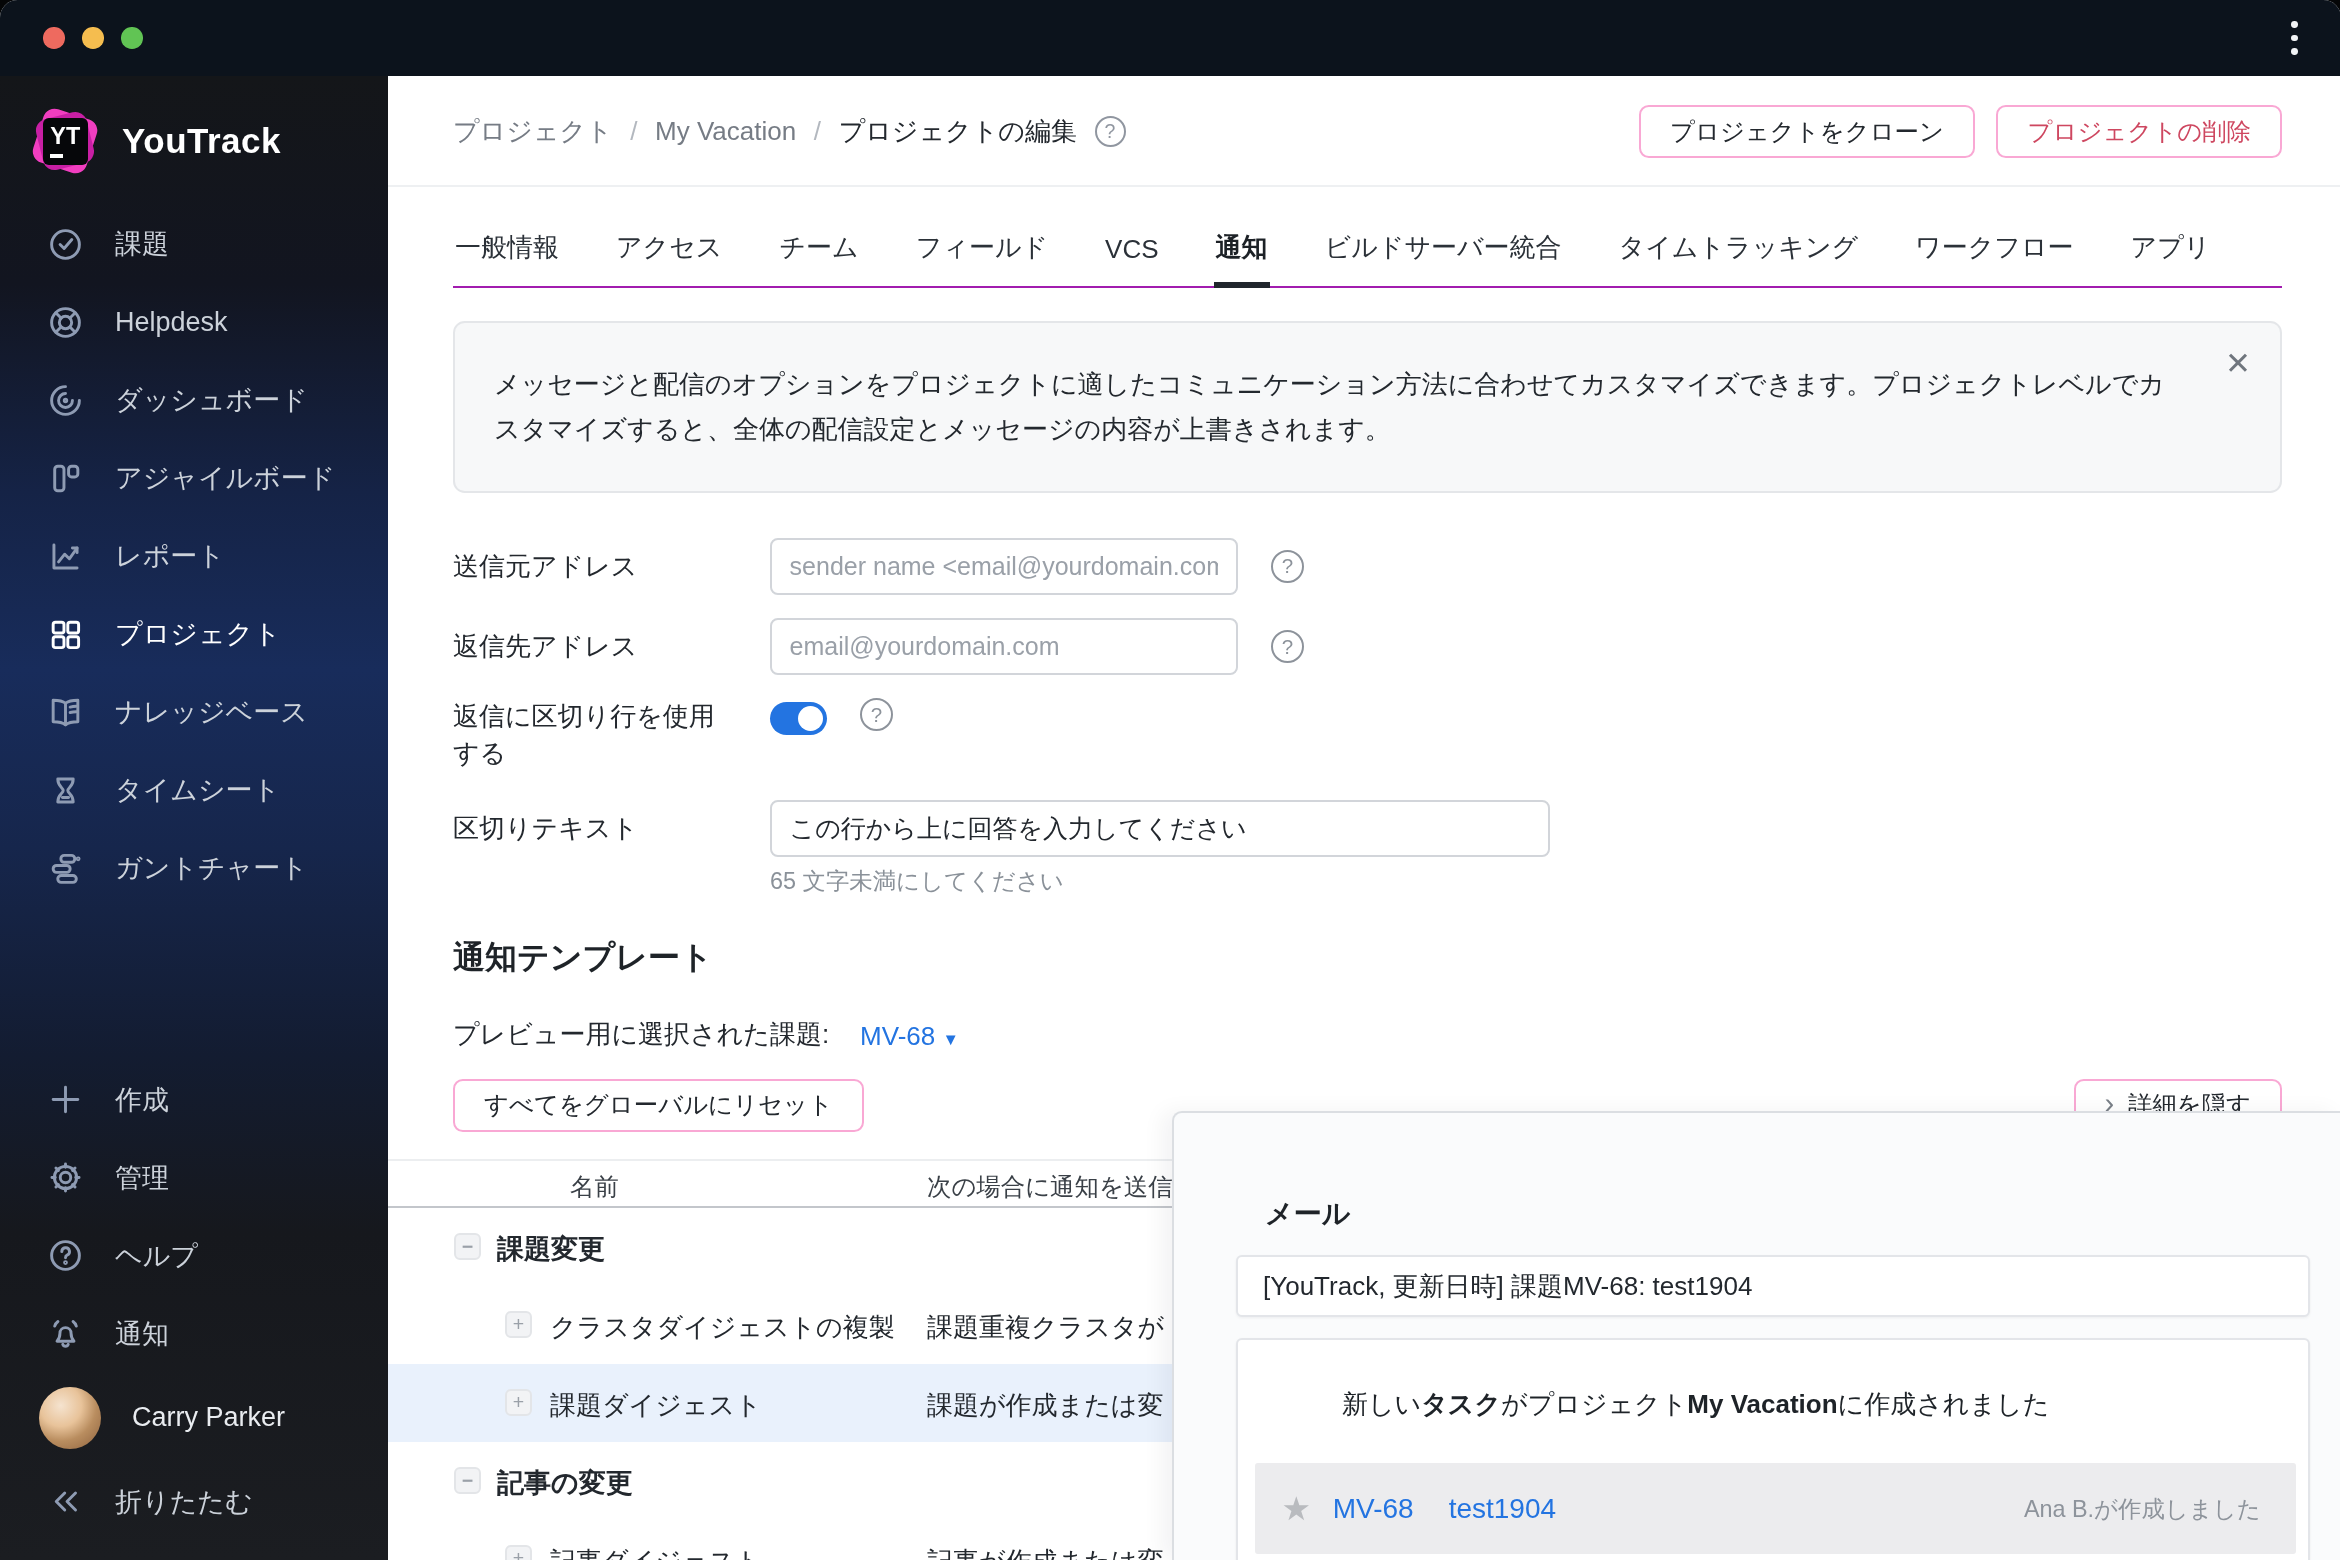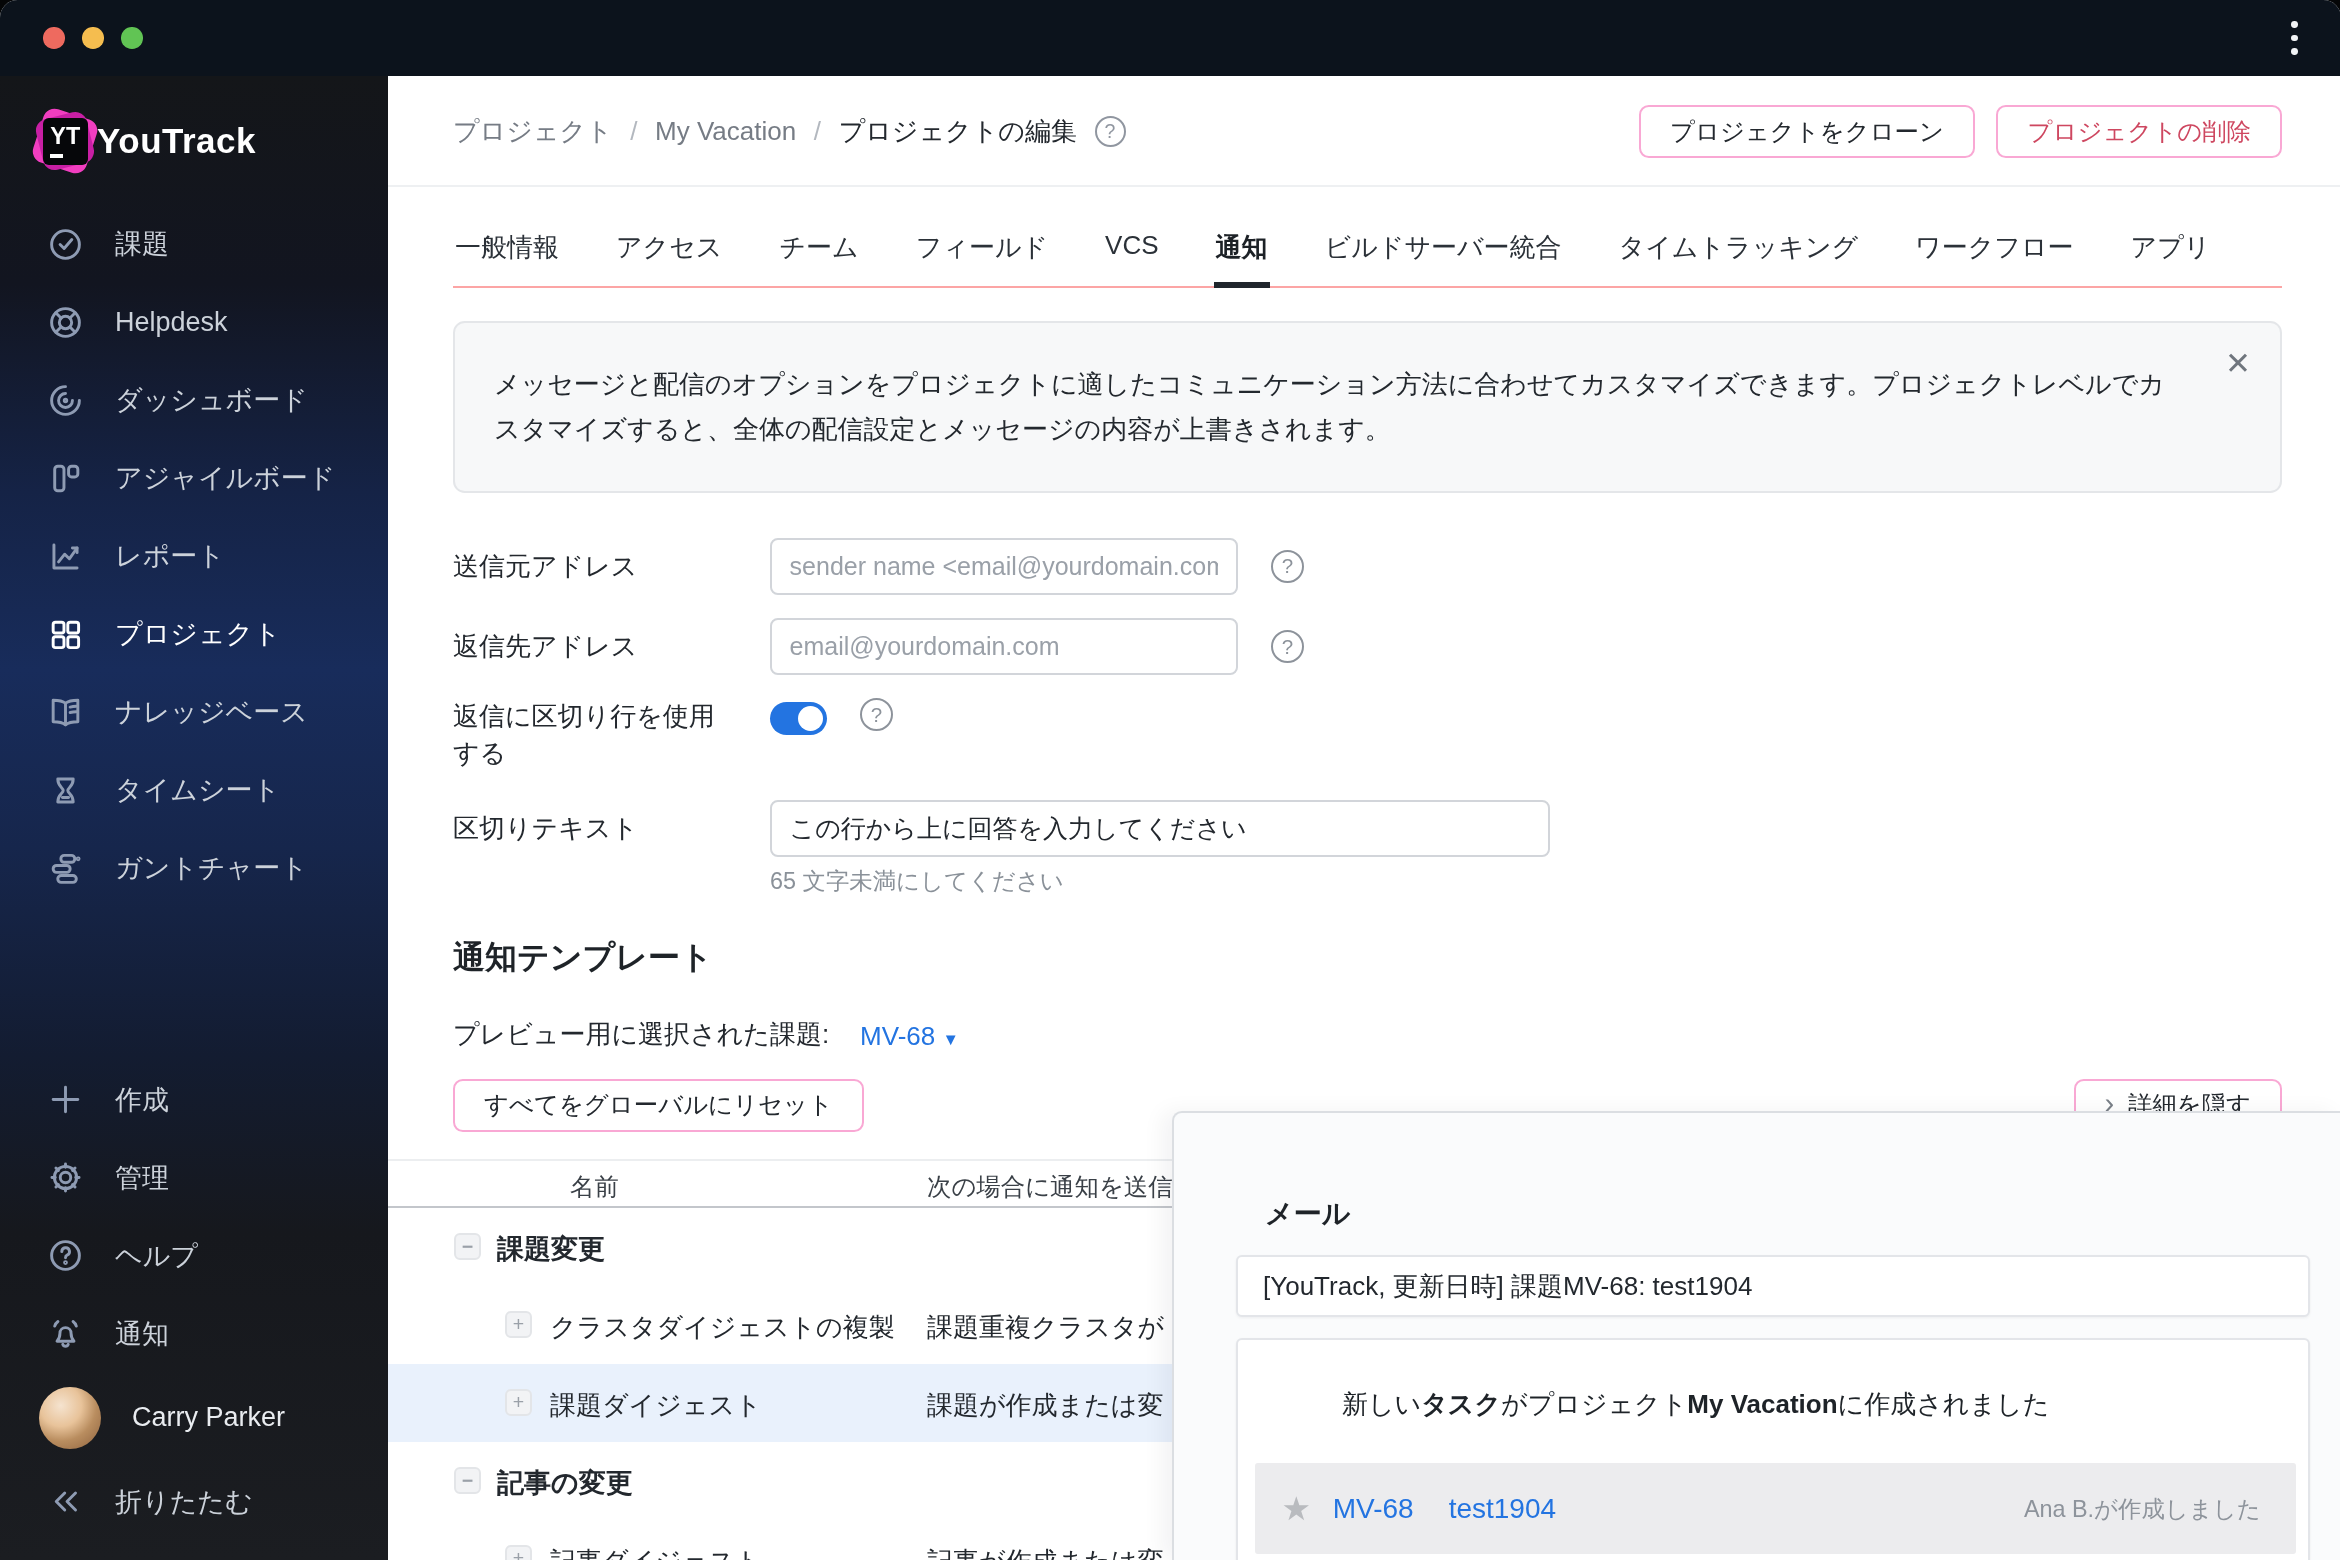--- a/index.html
+++ b/index.html
@@ -19,21 +19,21 @@
            flex-direction:column; align-items:center; justify-content:center; gap:6.8px; cursor:pointer; }
   .kebab i { width:6.8px; height:6.8px; border-radius:50%; background:#f2f4f6; }
 
   
   .app { display:flex; height:1484px; }
 
   
   .sidebar { width:388px; flex:none; position:relative;
     background:linear-gradient(180deg,#141619 0%,#121520 14%,#152346 28%,#182c5b 40%,
                #16264c 52%,#131c31 66%,#16181d 78%,#1b1d21 100%); }
-  .logo { position:absolute; top:33px; left:33px; display:flex; align-items:center; }
+  .logo { position:absolute; top:33px; left:33px; display:flex; align-items:center; gap:25px; }
   .logo-badge { position:relative; width:64px; height:64px; }
   .logo-badge .shape1 { position:absolute; inset:3.9px; background:#f13ec0; border-radius:11.7px; transform:rotate(18deg); }
   .logo-badge .shape2 { position:absolute; inset:5.9px; background:#c81fa4; border-radius:11.7px; transform:rotate(-14deg); }
   .logo-badge .yt { position:absolute; left:9.8px; top:8.8px; width:45px; height:47px; background:#06070a;
                     border-radius:5.9px; color:#fff; font-weight:bold; font-size:23.4px;
                     display:flex; flex-direction:column; align-items:center; justify-content:center; line-height:1; }
   .logo-badge .yt .underscore { display:block; width:13.7px; height:3.9px; background:#fff; margin-top:5.9px; margin-right:17.6px; }
   .logo-name { color:#fff; font-size:35px; font-weight:bold; letter-spacing:0.5px; }
 
   .nav-top { position:absolute; top:129px; left:0; right:0; }
@@ -56,21 +56,21 @@
   .breadcrumb { display:flex; align-items:center; gap:17.6px; font-size:26px; color:#767c85; }
   .breadcrumb .sep { color:#b3b8bf; }
   .breadcrumb .current { color:#23282e; }
   .bc-help { width:31px; height:31px; border-radius:50%; border:2px solid #9096a0; color:#9096a0;
              font-size:19.5px; display:flex; align-items:center; justify-content:center; cursor:pointer; }
   .actions { display:flex; gap:21.5px; }
   .btn { height:53px; padding:0 29px; background:#fff; border:2px solid #f9a8d4; border-radius:9.8px;
          font-size:24.4px; color:#23282e; display:flex; align-items:center; gap:13.7px; cursor:pointer; white-space:nowrap; }
   .btn.danger { color:#ce4760; }
 
-  .tabs { margin:29px 59px 0 65px; display:flex; gap:53px; border-bottom:2px solid #fca5a5; }
+  .tabs { margin:29px 59px 0 65px; display:flex; gap:53px; border-bottom:2px solid #a21caf;align-items:flex-end; }
   .tab { font-size:26px; color:#2b3138; padding:13.7px 2px 21.5px; position:relative; cursor:pointer; white-space:nowrap; }
   .tab.active { font-weight:bold; color:#1c2126; }
   .tab.active::after { content:""; position:absolute; left:0; right:0; bottom:-2px; height:5.9px; background:#20262c; }
 
   .scroll { padding:0 59px 0 65px; position:relative; }
 
   .banner { margin-top:33px; background:#f7f8f9; border:2px solid #e4e6e9; border-radius:11.7px;
             padding:39px 114px 39px 39px; font-size:26px; line-height:1.72; color:#23282e; position:relative; }
   .banner .close { position:absolute; right:29px; top:25px; font-size:31px; color:#70767e; cursor:pointer; line-height:1; }
 

